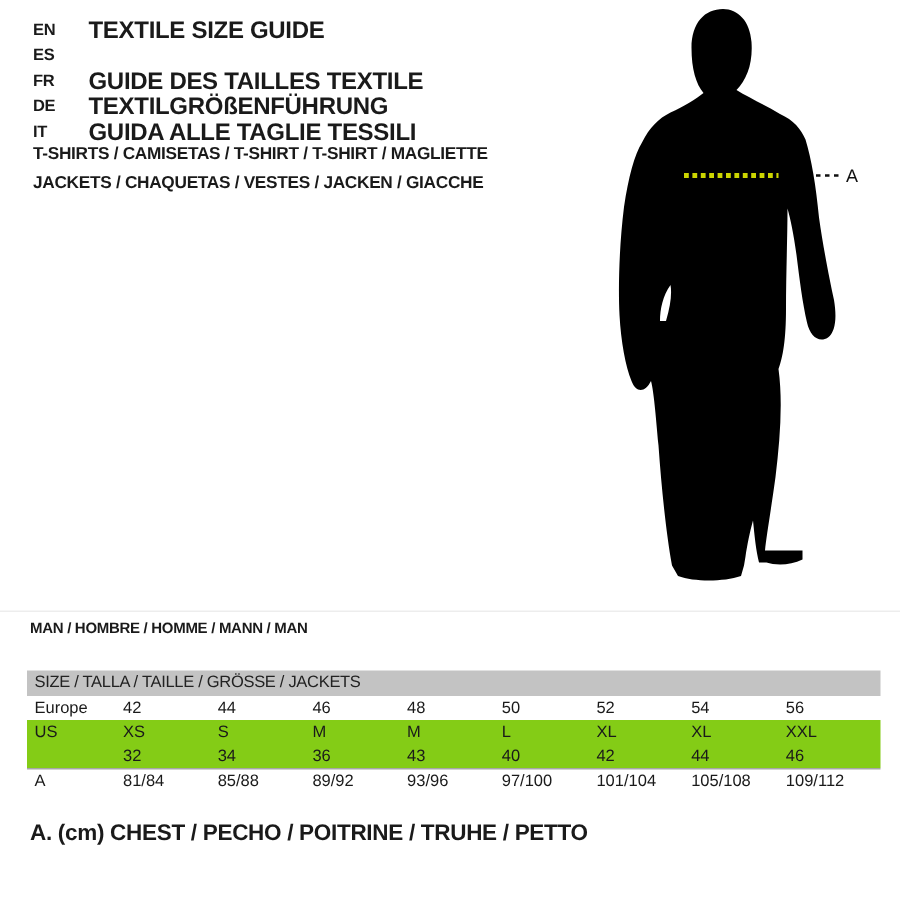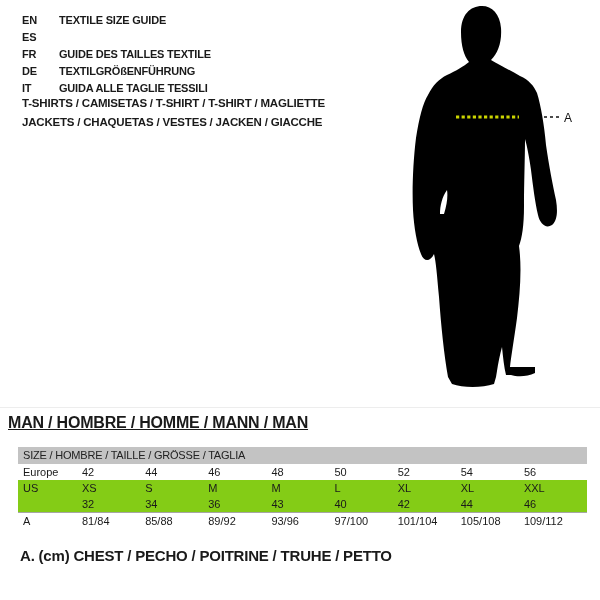--- a/index.html
+++ b/index.html
@@ -6,35 +6,35 @@
   body { font-family: "Liberation Sans", sans-serif; background:#fff; }
   .page {
     position:relative; width:600px; height:600px; background:#ffffff;
     overflow:hidden; color:#1a1a1a;
   }
 
   
   .lang-block { position:absolute; top:12px; left:22px; }
   .lang-row { display:flex; height:17px; line-height:17px;align-items:flex-end; }
   .lang-code { width:37px; font-size:11px; font-weight:700; letter-spacing:-0.2px; }
-  .lang-label { font-size:11px; font-weight:700; letter-spacing:-0.2px; }
+  .lang-label { font-size:16px; font-weight:700; letter-spacing:-0.2px; }
 
   
   .categories { position:absolute; top:94px; left:22px; }
   .category-line { font-size:11.5px; font-weight:700; letter-spacing:-0.2px; height:19px; line-height:19px; }
 
   
   .figure-wrap { position:absolute; top:0; left:400px; width:200px; height:400px; }
   .figure-wrap svg { display:block; }
 
   
   .divider { position:absolute; top:407px; left:0; width:600px; height:1px; background:#ededed; }
 
   
-  .section-title { position:absolute; top:414px; left:8px; font-size:16px; font-weight:700; letter-spacing:-0.2px;text-decoration:underline; }
+  .section-title { position:absolute; top:414px; left:20px; font-size:10px; font-weight:700; letter-spacing:-0.2px; }
 
   
   .size-table { position:absolute; top:447px; left:18px; width:569px; font-size:11px; }
   .table-header {
     height:17px; line-height:17px; background:#c3c3c3; color:#222;
     padding-left:5px; letter-spacing:-0.2px;
   }
   .t-row { display:grid; grid-template-columns:64px repeat(8, 1fr); height:16px; line-height:16px; }
   .t-row.shade { background:#84cc16; }
   .t-row.top-line { border-top:1px solid #a6a6a6; }
@@ -116,21 +116,21 @@
       <line x1="144" y1="117" x2="160" y2="117" stroke-width="1.6" stroke-dasharray="3,3" stroke="#111111"></line>
       <text x="164" y="121.5" font-size="12" fill="#111">A</text>
     </svg>
   </div>
 
   <div class="divider"></div>
 
   <div class="section-title">MAN / HOMBRE / HOMME / MANN / MAN</div>
 
   <div class="size-table">
-    <div class="table-header">SIZE / HOMBRE / TAILLE / GRÖSSE / TAGLIA</div>
+    <div class="table-header">SIZE / TALLA / TAILLE / GRÖSSE / JACKETS</div>
 
     <div class="t-row">
       <span class="t-label">Europe</span>
       <span class="t-cell">42</span>
       <span class="t-cell">44</span>
       <span class="t-cell">46</span>
       <span class="t-cell">48</span>
       <span class="t-cell">50</span>
       <span class="t-cell">52</span>
       <span class="t-cell">54</span>

